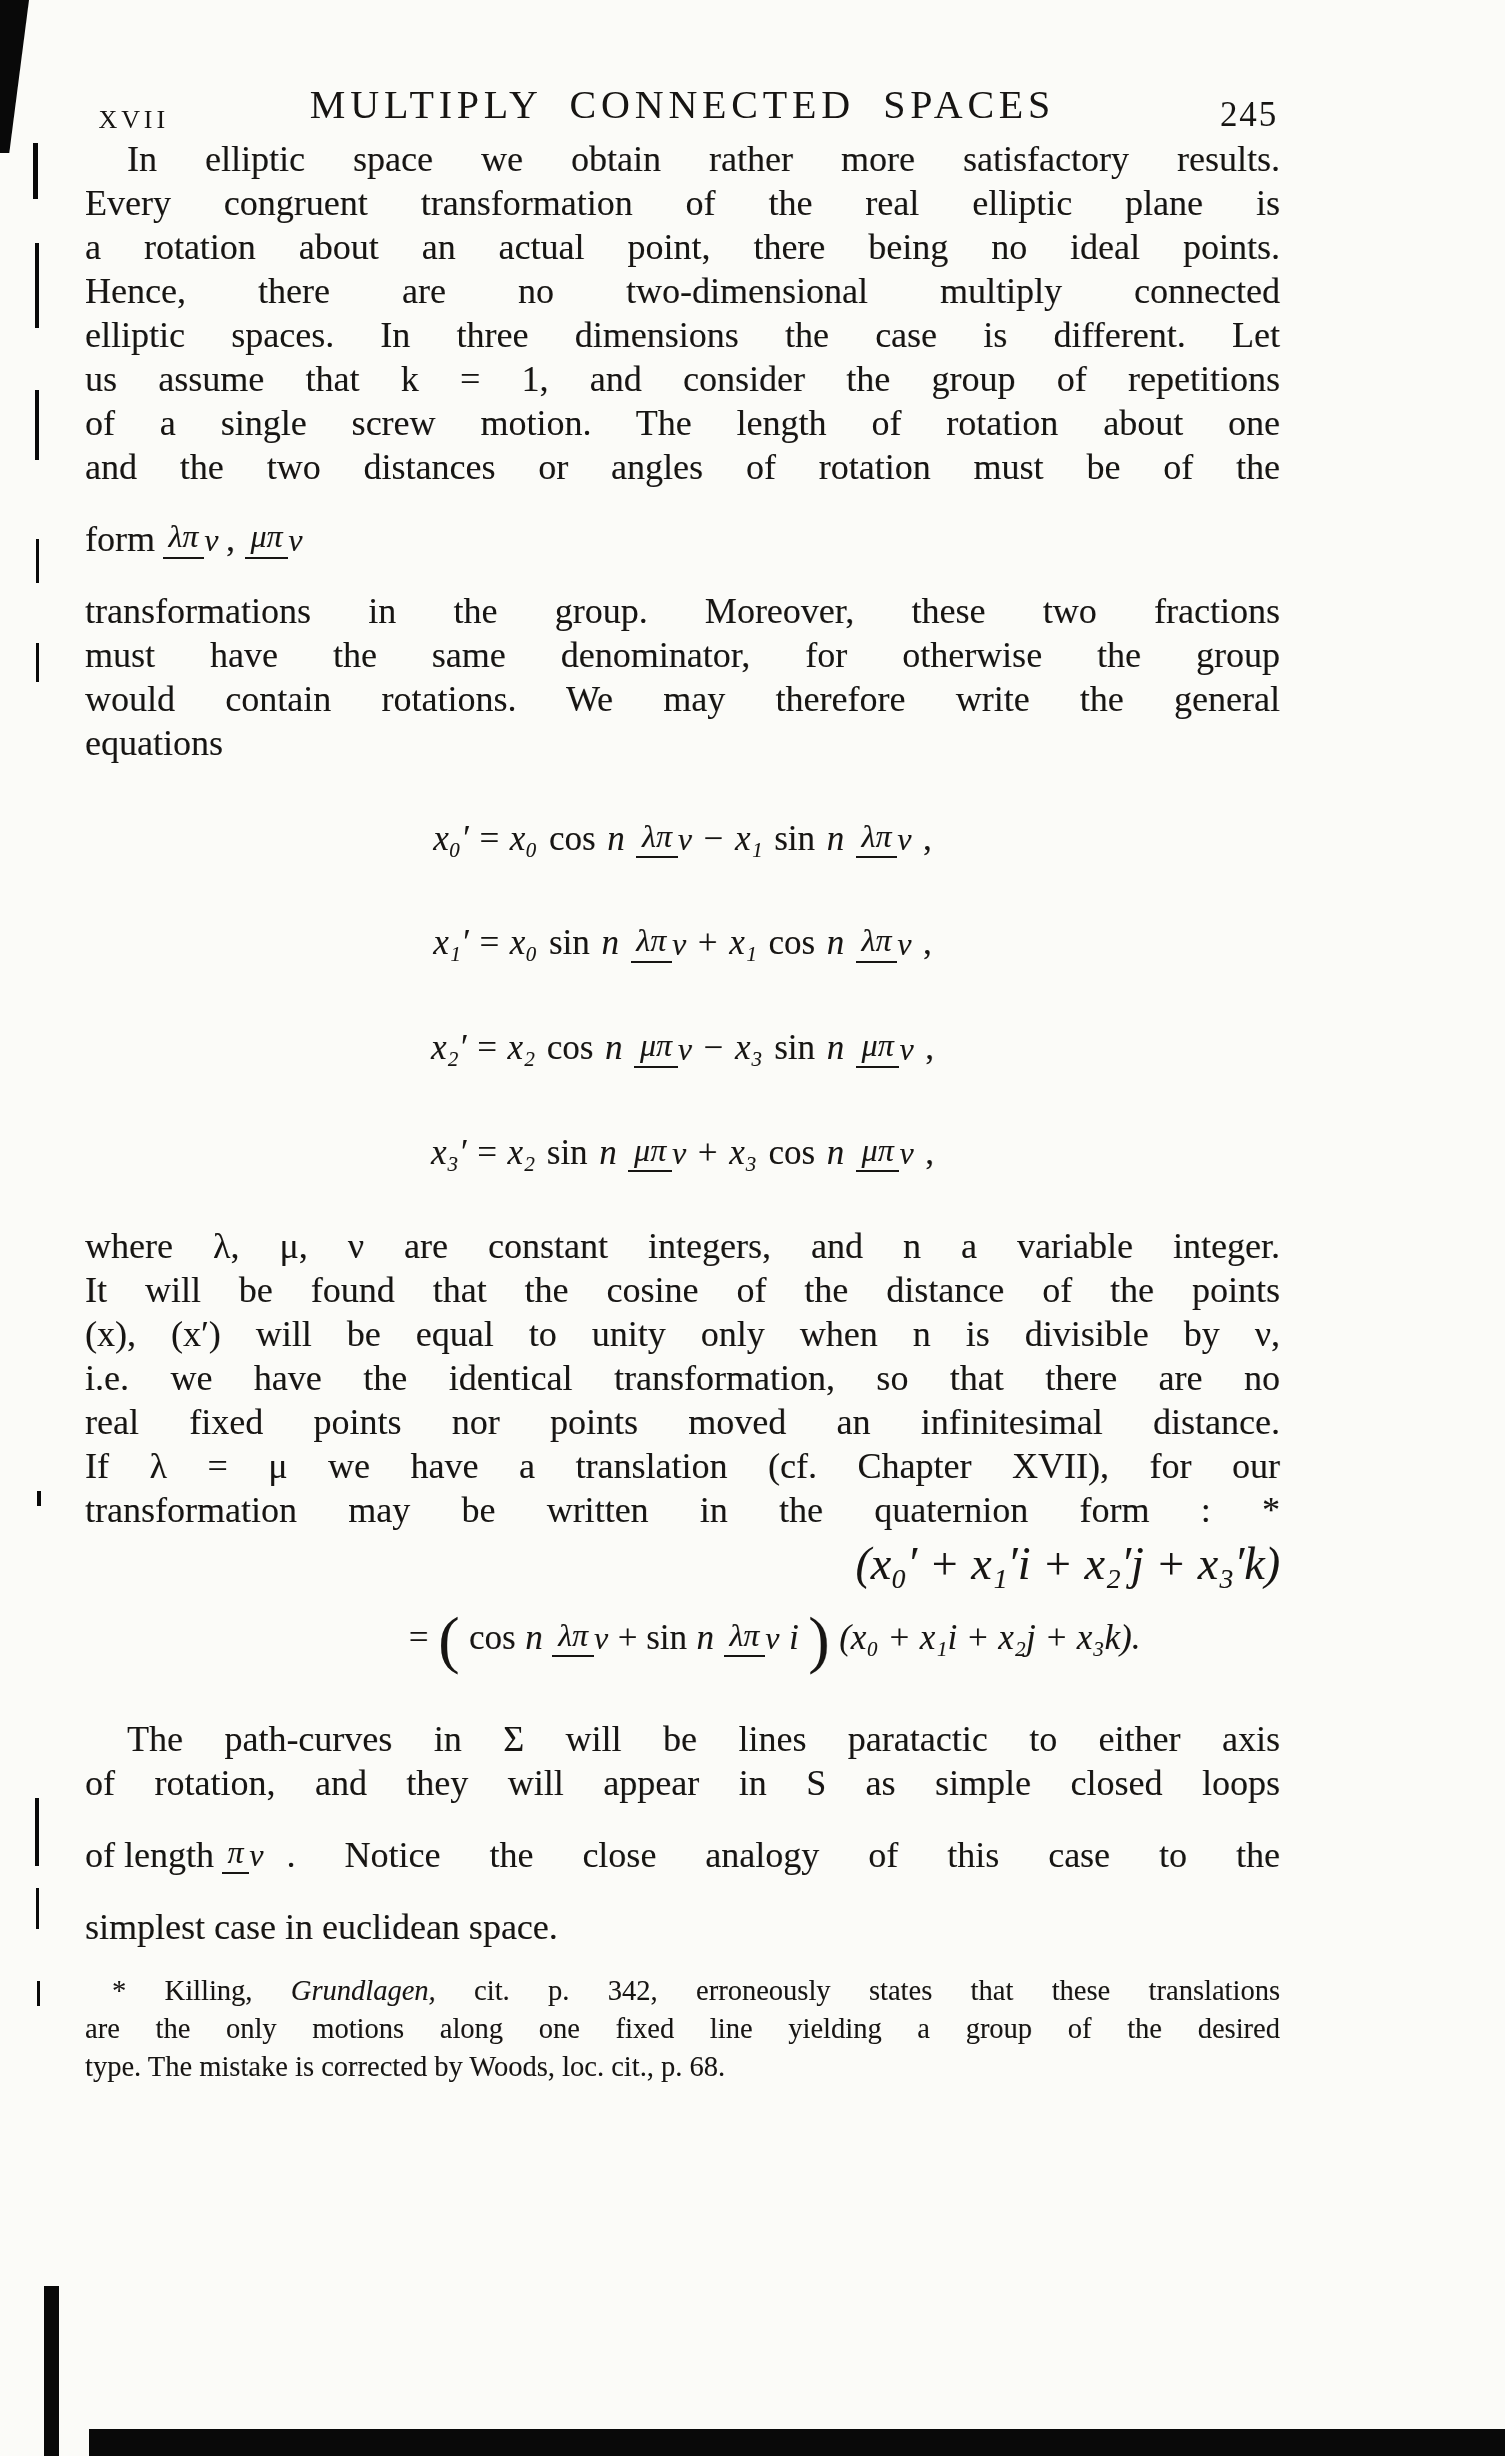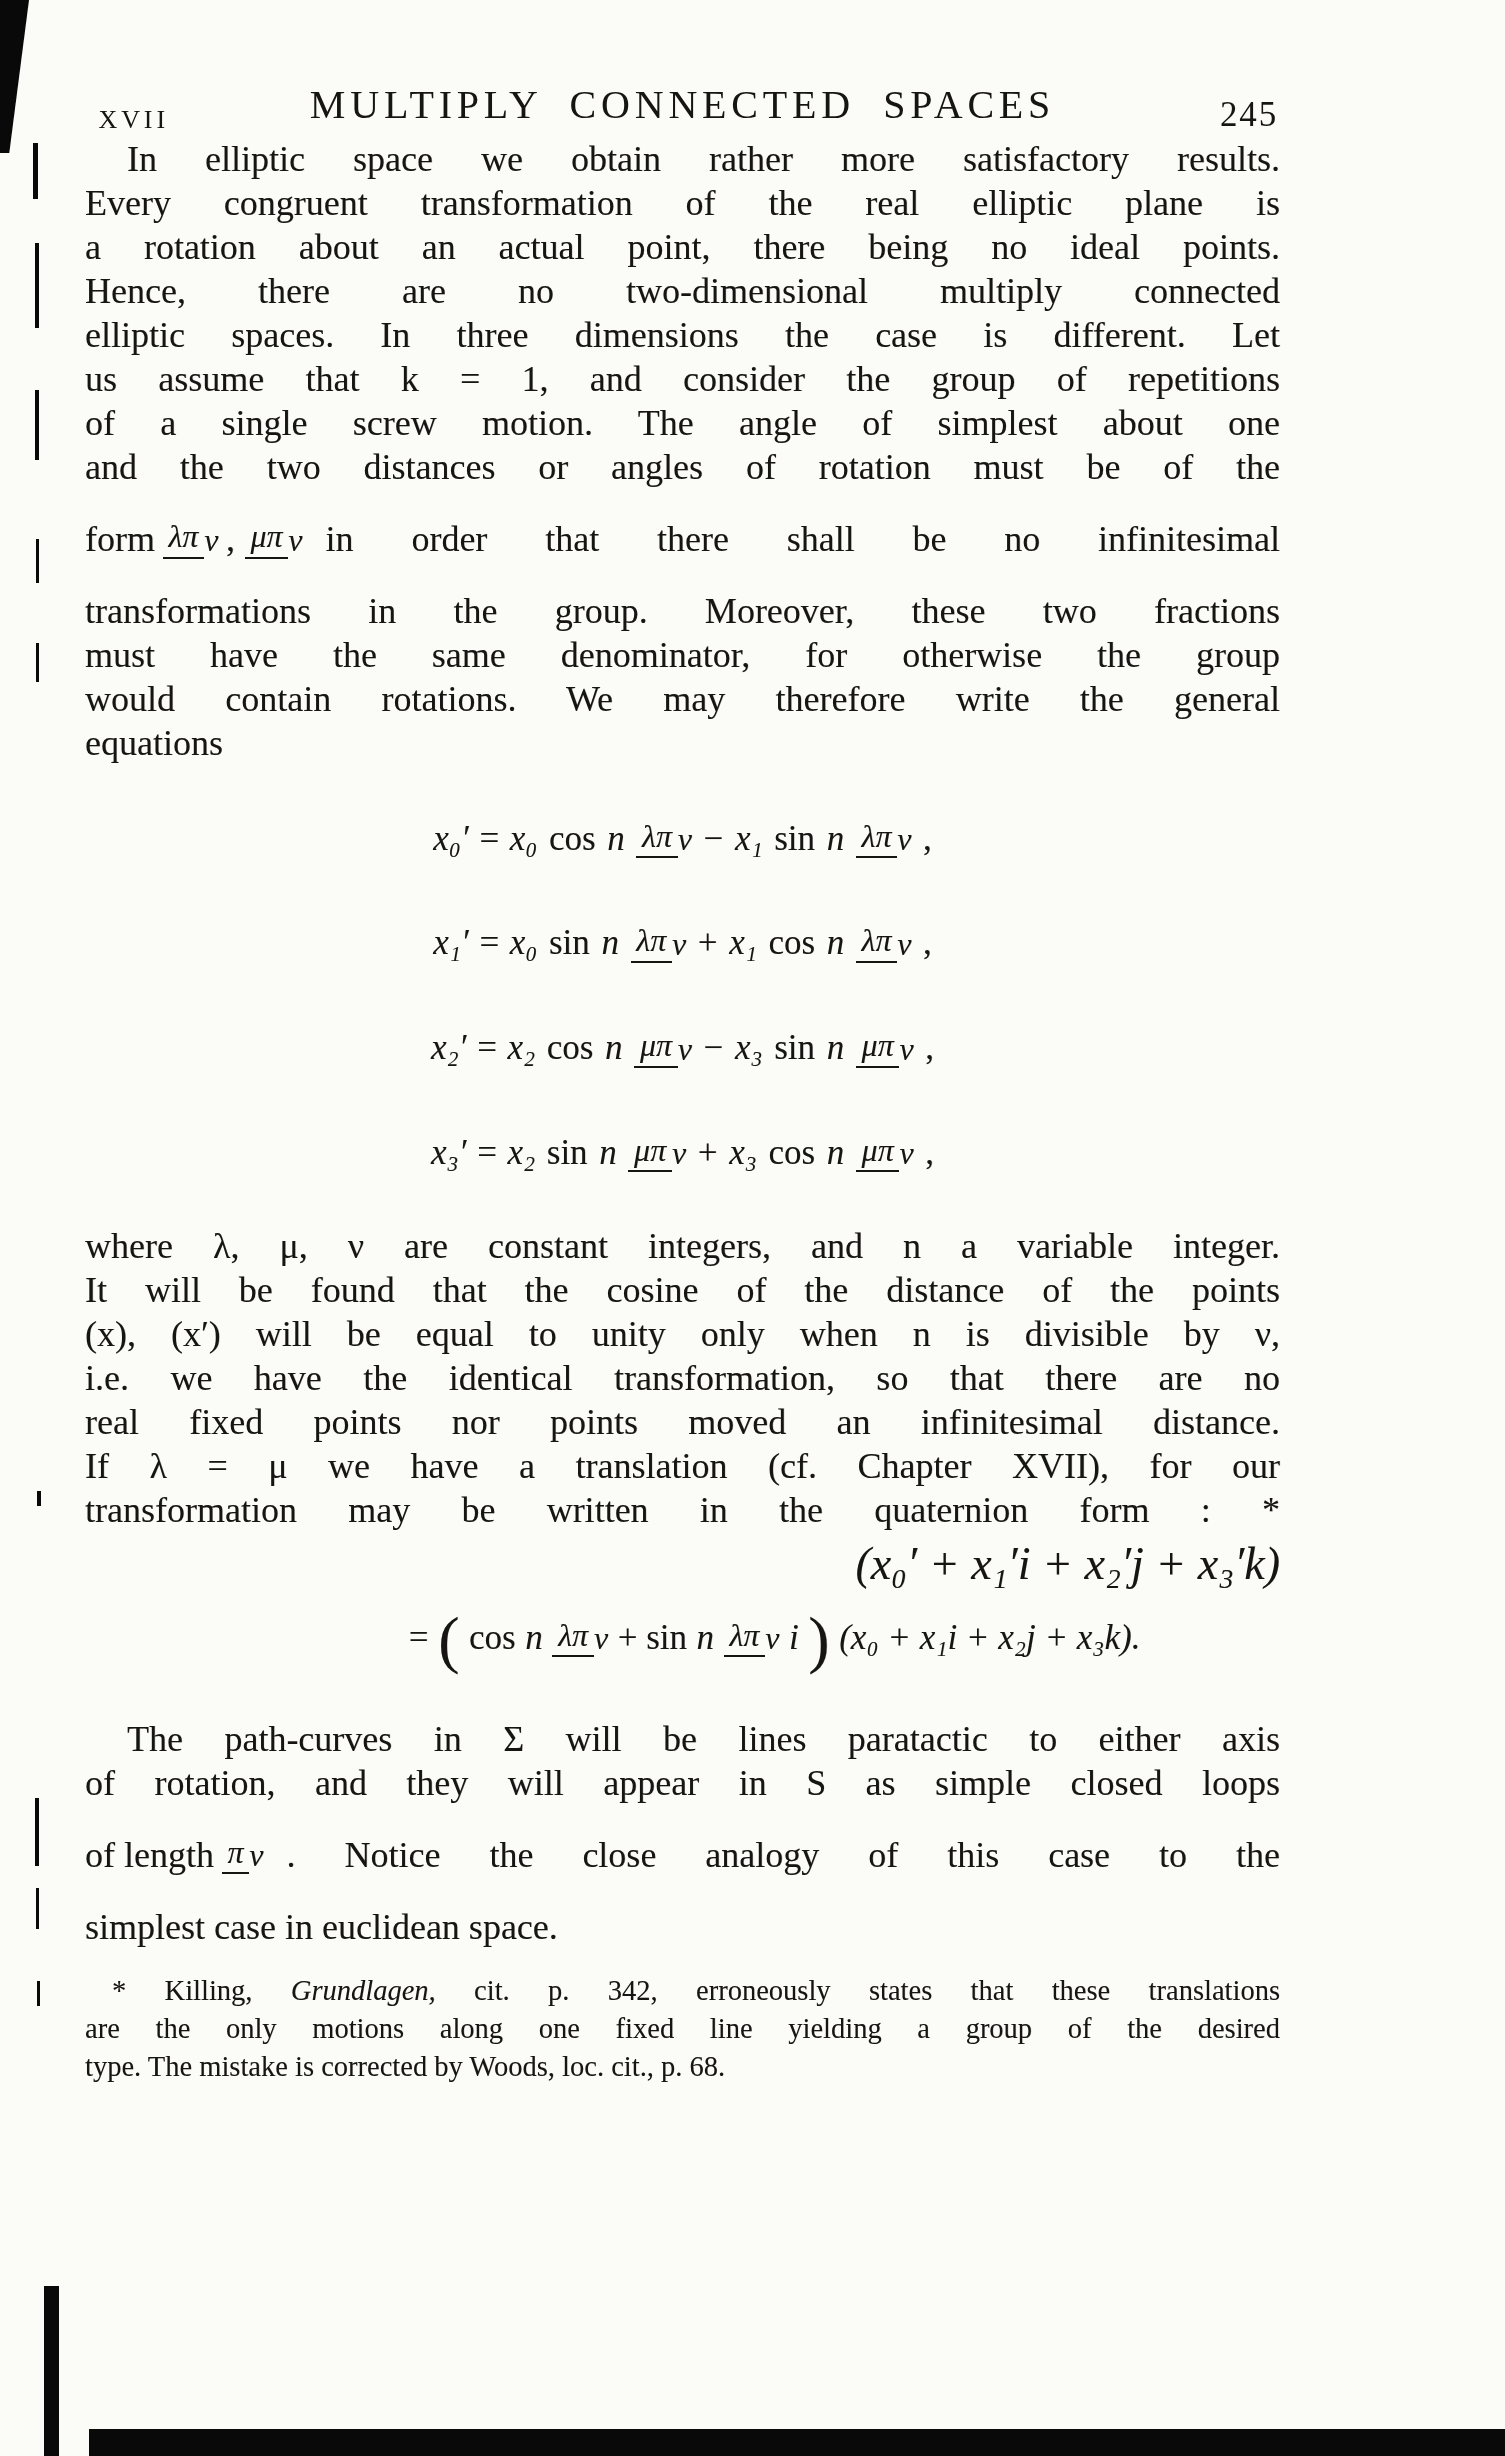--- a/index.html
+++ b/index.html
@@ -102,35 +102,34 @@
     <span class="pagenum">245</span>
   </div>
 
   <div class="para p1">
     <div class="body-line indent">In elliptic space we obtain rather more satisfactory results.</div>
     <div class="body-line">Every congruent transformation of the real elliptic plane is</div>
     <div class="body-line">a rotation about an actual point, there being no ideal points.</div>
     <div class="body-line">Hence, there are no two-dimensional multiply connected</div>
     <div class="body-line">elliptic spaces. In three dimensions the case is different. Let</div>
     <div class="body-line">us assume that k = 1, and consider the group of repetitions</div>
-    <div class="body-line">of a single screw motion. The angle of simplest about one</div>
+    <div class="body-line">of a single screw motion. The length of rotation about one</div>
     <div class="body-line">and the two distances or angles of rotation must be of the</div>
 
     <div class="math-line">
       <span>form</span>
       <span class="frac">
           <span class="num">λπ</span>
           <span class="den">ν</span>
         </span>
       <span class="sep">,</span>
       <span class="frac">
           <span class="num">μπ</span>
           <span class="den">ν</span>
         </span>
-      <span class="post">in order that there shall be no infinitesimal</span>
     </div>
 
     <div class="body-line">transformations in the group. Moreover, these two fractions</div>
     <div class="body-line">must have the same denominator, for otherwise the group</div>
     <div class="body-line">would contain rotations. We may therefore write the general</div>
     <div class="body-line lastline">equations</div>
   </div>
 
   <div class="eq-block">
 

